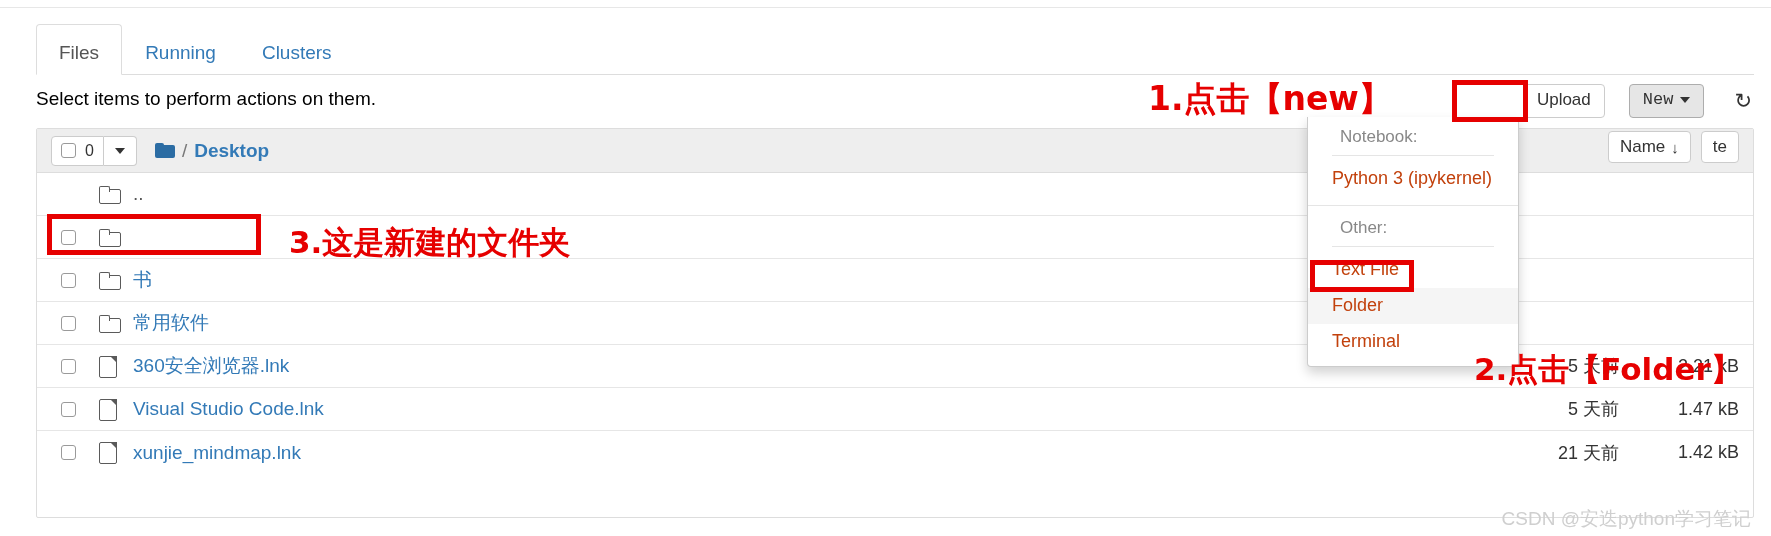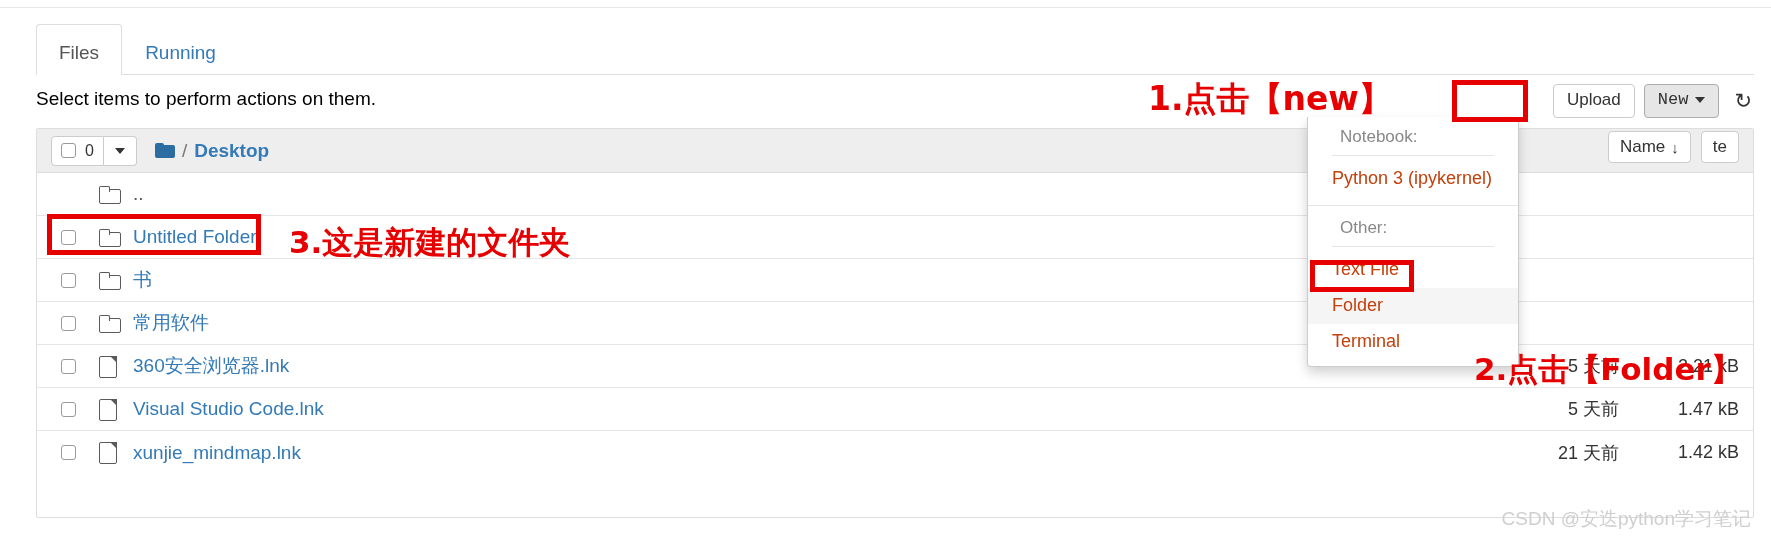--- a/index.html
+++ b/index.html
@@ -59,21 +59,21 @@
     color: #000;
     white-space: nowrap;
   }
 
   
   .toolbar-right {
     position: absolute;
     right: 17px; top: 84px;
     display: flex;
     align-items: center;
-    gap: 1px;
+    gap: 16px;
   }
   .btn {
     font-size: 17px;
     color: #333;
     background: #fff;
     border: 1px solid #ccc;
     border-radius: 4px;
     padding: 6px 13px 7px 13px;
     line-height: 1.1;
     cursor: pointer;
@@ -340,20 +340,21 @@
 </head>
 <body>
 
 <div id="root">
 
   <div class="top-rule"></div>
 
   <div class="tabs">
     <div class="tab active">Files</div>
     <div class="tab">Running</div>
+    <div class="tab">Clusters</div>
   </div>
 
   <div class="select-note">Select items to perform actions on them.</div>
 
   <div class="toolbar-right">
     <div class="btn upload">Upload</div>
     <div class="btn newbtn">
       <span>New</span>
       <span class="caret"></span>
     </div>
@@ -400,21 +401,20 @@
       <div class="sizecell"></div>
     </div>
 
     <div class="row">
       <div class="cbcell">
         <span class="cb"></span>
       </div>
       <div class="iconcell">
         <span class="ic-folder"></span>
       </div>
-      <div class="namecell">Untitled Folder</div>
       <div class="datecell"></div>
       <div class="sizecell"></div>
     </div>
 
     <div class="row">
       <div class="cbcell">
         <span class="cb"></span>
       </div>
       <div class="iconcell">
         <span class="ic-folder"></span>

